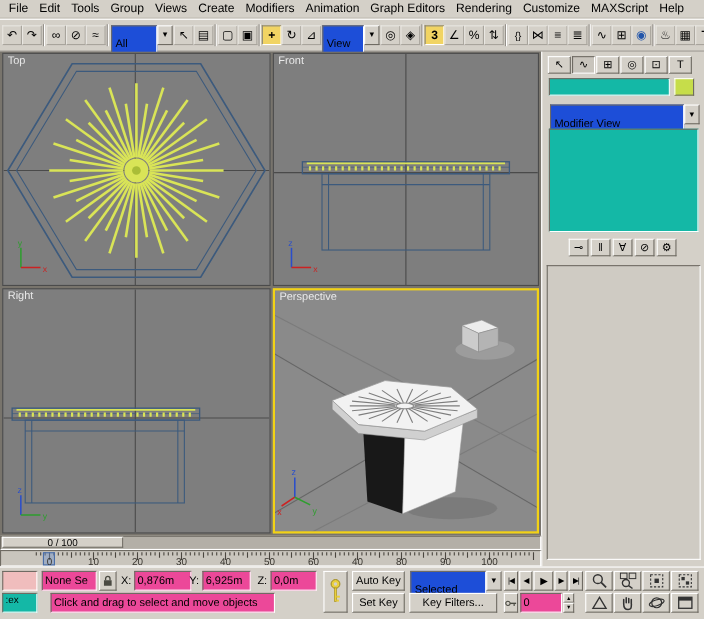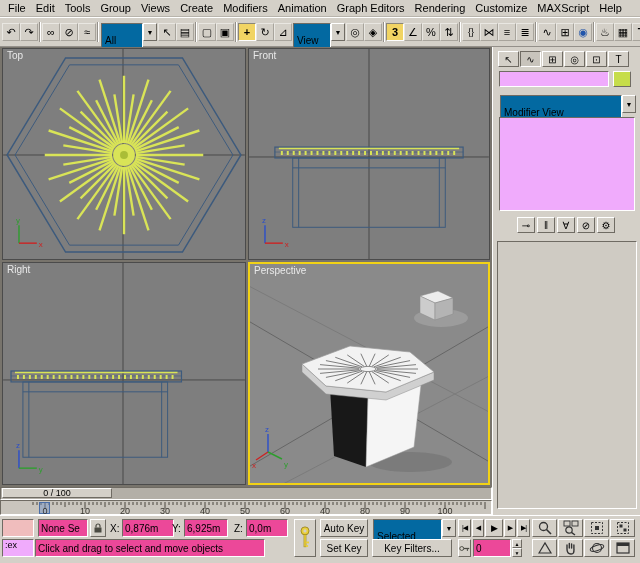--- a/index.html
+++ b/index.html
@@ -3,37 +3,37 @@
 <meta charset="utf-8">
 <style>
   *{box-sizing:border-box;margin:0;padding:0}
   html,body{background:#9a9a9a}
   #app{position:relative;width:640px;height:563px;background:#d4d0c8;
        font-family:"Liberation Sans",sans-serif;font-size:11px;color:#000;overflow:hidden}
 
   
   .raised{border:1px solid;border-color:#ffffff #6f6b63 #6f6b63 #ffffff;background:#d4d0c8}
   .sunken{border:1px solid;border-color:#6f6b63 #ffffff #ffffff #6f6b63;background:#d4d0c8}
-  .white{background:#f0abfc}
+  .white{background:#14b8a6}
 
   
   .menubar{position:absolute;top:0;left:0;right:0;height:17px;display:flex;align-items:center;
            padding-left:3px;background:#d4d0c8;border-bottom:1px solid #b8b4ab}
   .menu-item{padding:1px 5px;font-size:11px;white-space:nowrap;cursor:default}
 
   
   .toolbar{position:absolute;top:17px;left:0;right:0;height:30px;display:flex;align-items:center;
            padding:0 2px;background:#d4d0c8;border-top:1px solid #fff;border-bottom:1px solid #94908a}
   .tbtn{width:18px;height:18px;flex:0 0 auto;display:flex;align-items:center;justify-content:center;
         font-size:11px;line-height:1;border:1px solid;border-color:#e9e7e2 #a8a49c #a8a49c #e9e7e2;
         background:#d4d0c8;cursor:default;overflow:hidden}
   .tbtn.active{background:#f1d463;border-color:#8a8678 #ffffff #ffffff #8a8678}
   .tsep{width:2px;height:20px;flex:0 0 auto;border-left:1px solid #94908a;border-right:1px solid #fff;margin:0 1px}
   .combo{display:flex;height:18px;flex:0 0 auto;margin:0 1px}
-  .combo .cval{background:#0369a1;border:1px solid;border-color:#6f6b63 #fff #fff #6f6b63;
+  .combo .cval{background:#1d4ed8;border:1px solid;border-color:#6f6b63 #fff #fff #6f6b63;
                font-size:10px;padding:16px 3px;display:flex;align-items:center;flex:1;white-space:nowrap;overflow:hidden}
   .combo .carrow{width:14px;background:#d4d0c8;border:1px solid;border-color:#fff #6f6b63 #6f6b63 #fff;
                  display:flex;align-items:center;justify-content:center;font-size:7px}
 
   
   .viewports{position:absolute;top:47px;left:0;width:492px;height:440px;background:#78746c}
   .vp{position:absolute;background:#7e7e7e;border:1px solid #4b4b4b;overflow:hidden}
   .vp svg{position:absolute;left:0;top:0;width:100%;height:100%;display:block}
   .vp-label{position:absolute;top:1px;left:4px;font-size:10px;color:#e9e9e9;z-index:2}
   #vp-persp{border:2px solid #f2d215}
@@ -489,21 +489,21 @@
       </svg>
     </div>
 
     <span class="coordlbl" style="left:110px">X:</span>
     <div class="fieldv sunken" style="position:absolute;left:122px;top:3px;width:52px;height:18px">0,876m</div>
     <span class="coordlbl" style="left:172px">Y:</span>
     <div class="fieldv sunken" style="position:absolute;left:184px;top:3px;width:44px;height:18px">6,925m</div>
     <span class="coordlbl" style="left:234px">Z:</span>
     <div class="fieldv sunken" style="position:absolute;left:246px;top:3px;width:42px;height:18px">0,0m</div>
 
-    <div class="fieldv sunken" style="position:absolute;left:35px;top:23px;width:230px;height:18px">Click and drag to select and move objects</div>
+    <div class="fieldv sunken" style="position:absolute;left:46px;top:23px;width:204px;height:18px">Click and drag to select and move objects</div>
 
     <div class="btn raised" style="position:absolute;left:294px;top:3px;width:22px;height:38px">
       <svg width="16" height="32" viewBox="0 0 18 32">
         <circle cx="9" cy="8" r="4.5" fill="#e9cf3c" stroke="#9c8620"></circle>
         <circle cx="9" cy="8" r="1.8" fill="#d4d0c8"></circle>
         <rect x="7.8" y="12" width="2.4" height="14" fill="#e9cf3c" stroke="#9c8620" stroke-width="0.6"></rect>
         <rect x="10" y="20" width="3.5" height="2" fill="#e9cf3c"></rect>
         <rect x="10" y="24" width="2.5" height="2" fill="#e9cf3c"></rect>
       </svg>
     </div>

